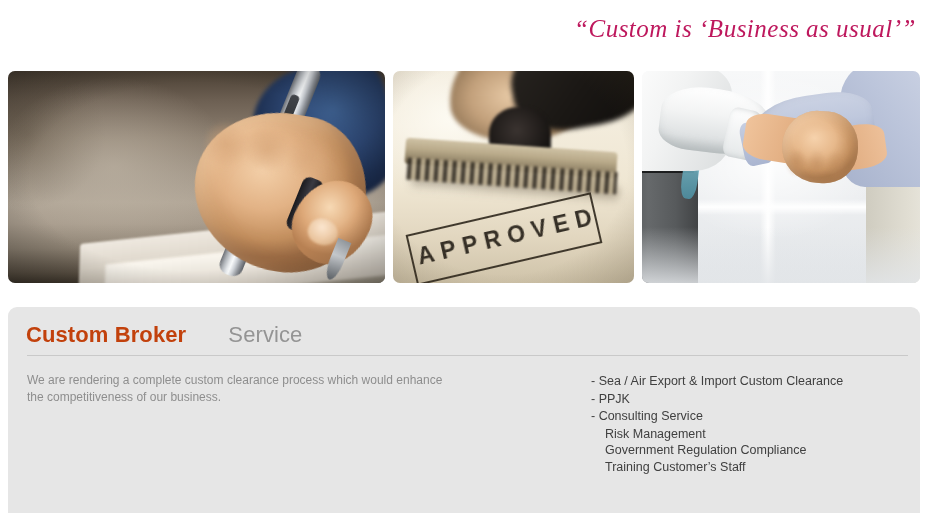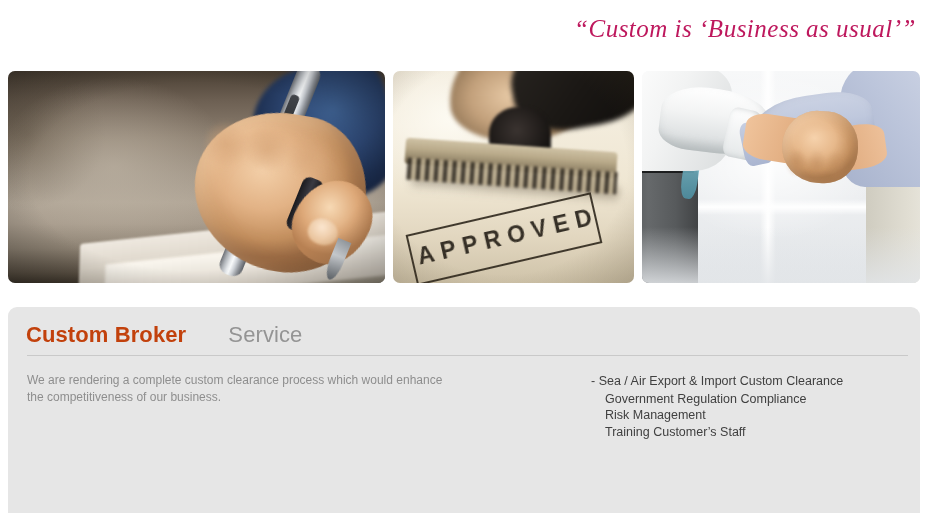--- a/index.html
+++ b/index.html
@@ -522,17 +522,19 @@
   <div class="panel-title">
     <span class="title-strong">Custom Broker</span><span>&nbsp;</span><span class="title-light">Service</span>
   </div>
 
   <div class="panel-divider"></div>
 
   <div class="panel-body">We are rendering a complete custom clearance process which would enhance the competitiveness of our business.</div>
 
   <div class="panel-list">
     <div class="list-item">- Sea / Air Export &amp; Import Custom Clearance</div>
+    <div class="list-item">- PPJK</div>
+    <div class="list-item">- Consulting Service</div>
+    <div class="list-sub">Risk Management</div>
     <div class="list-sub">Government Regulation Compliance</div>
-    <div class="list-sub">Risk Management</div>
     <div class="list-sub">Training Customer’s Staff</div>
   </div>
 </div>
 
 </body></html>

